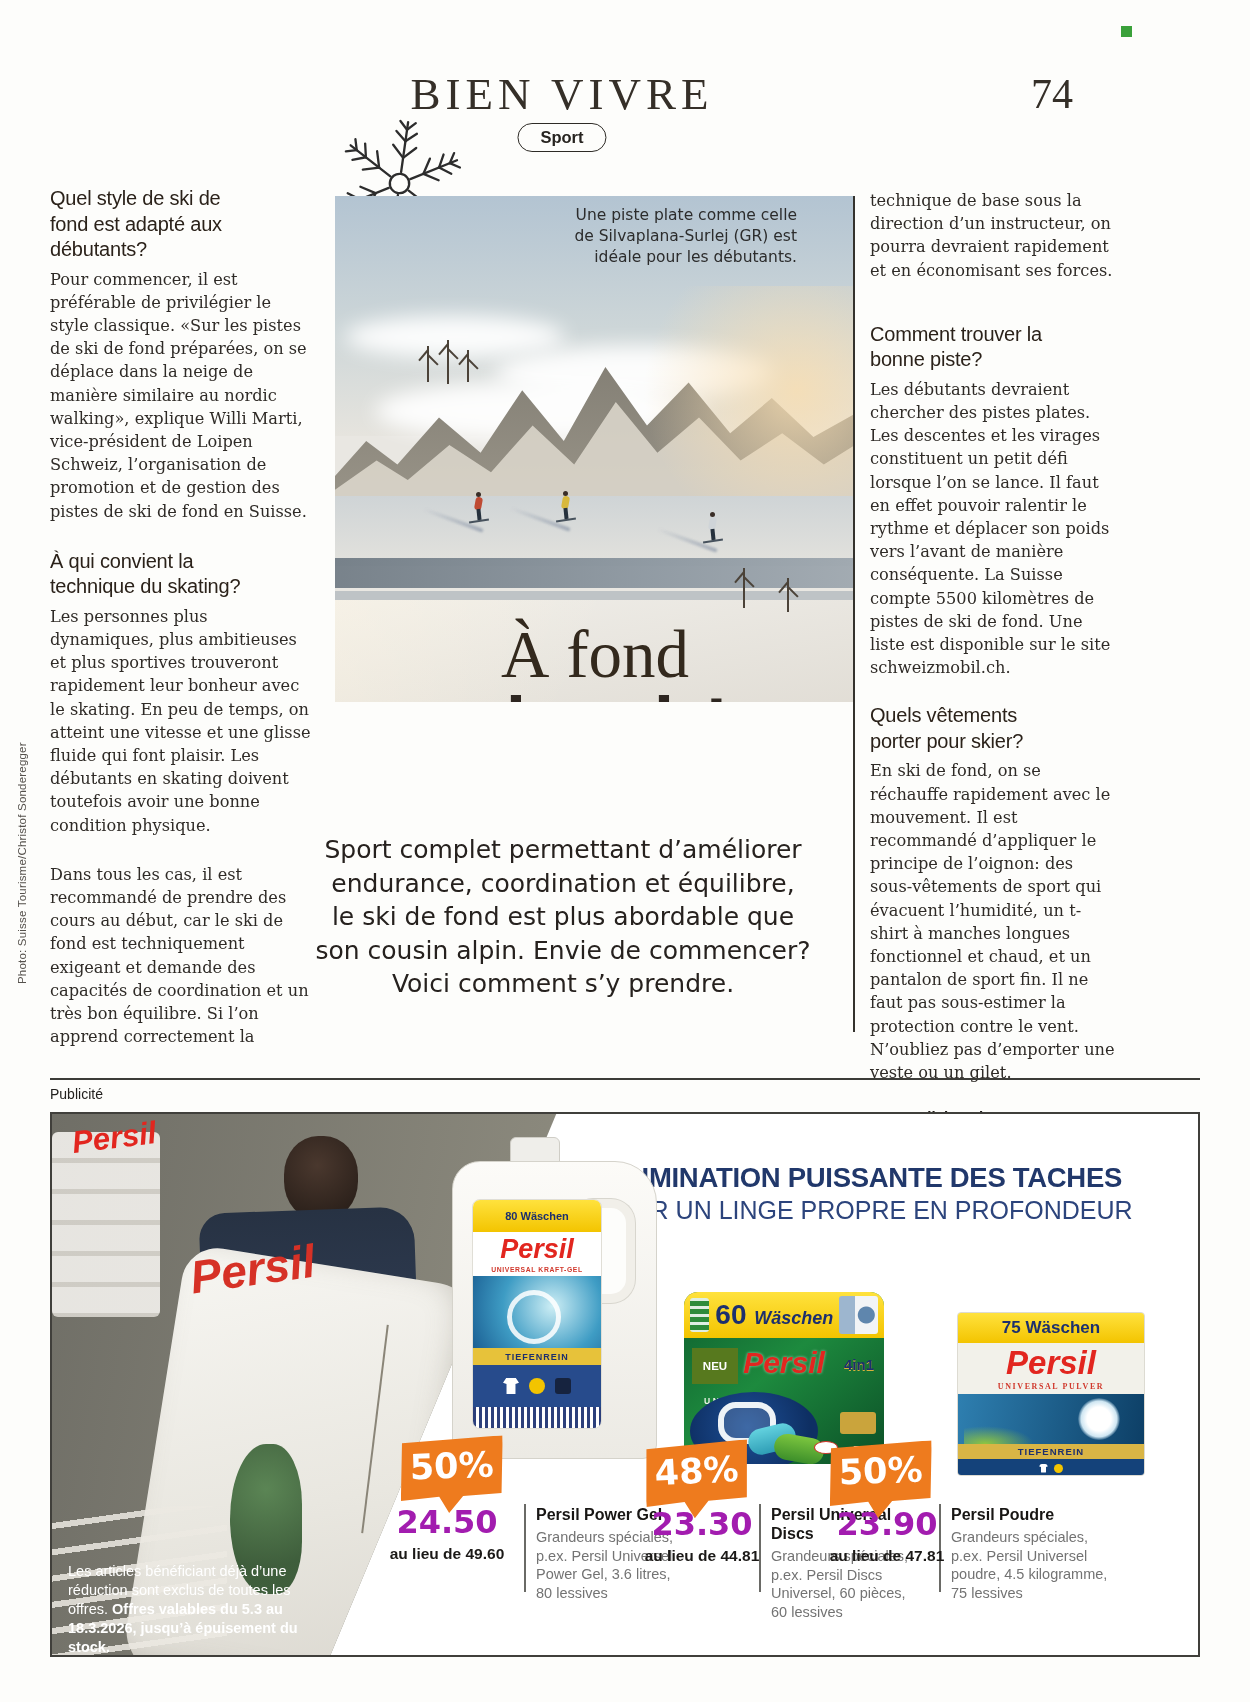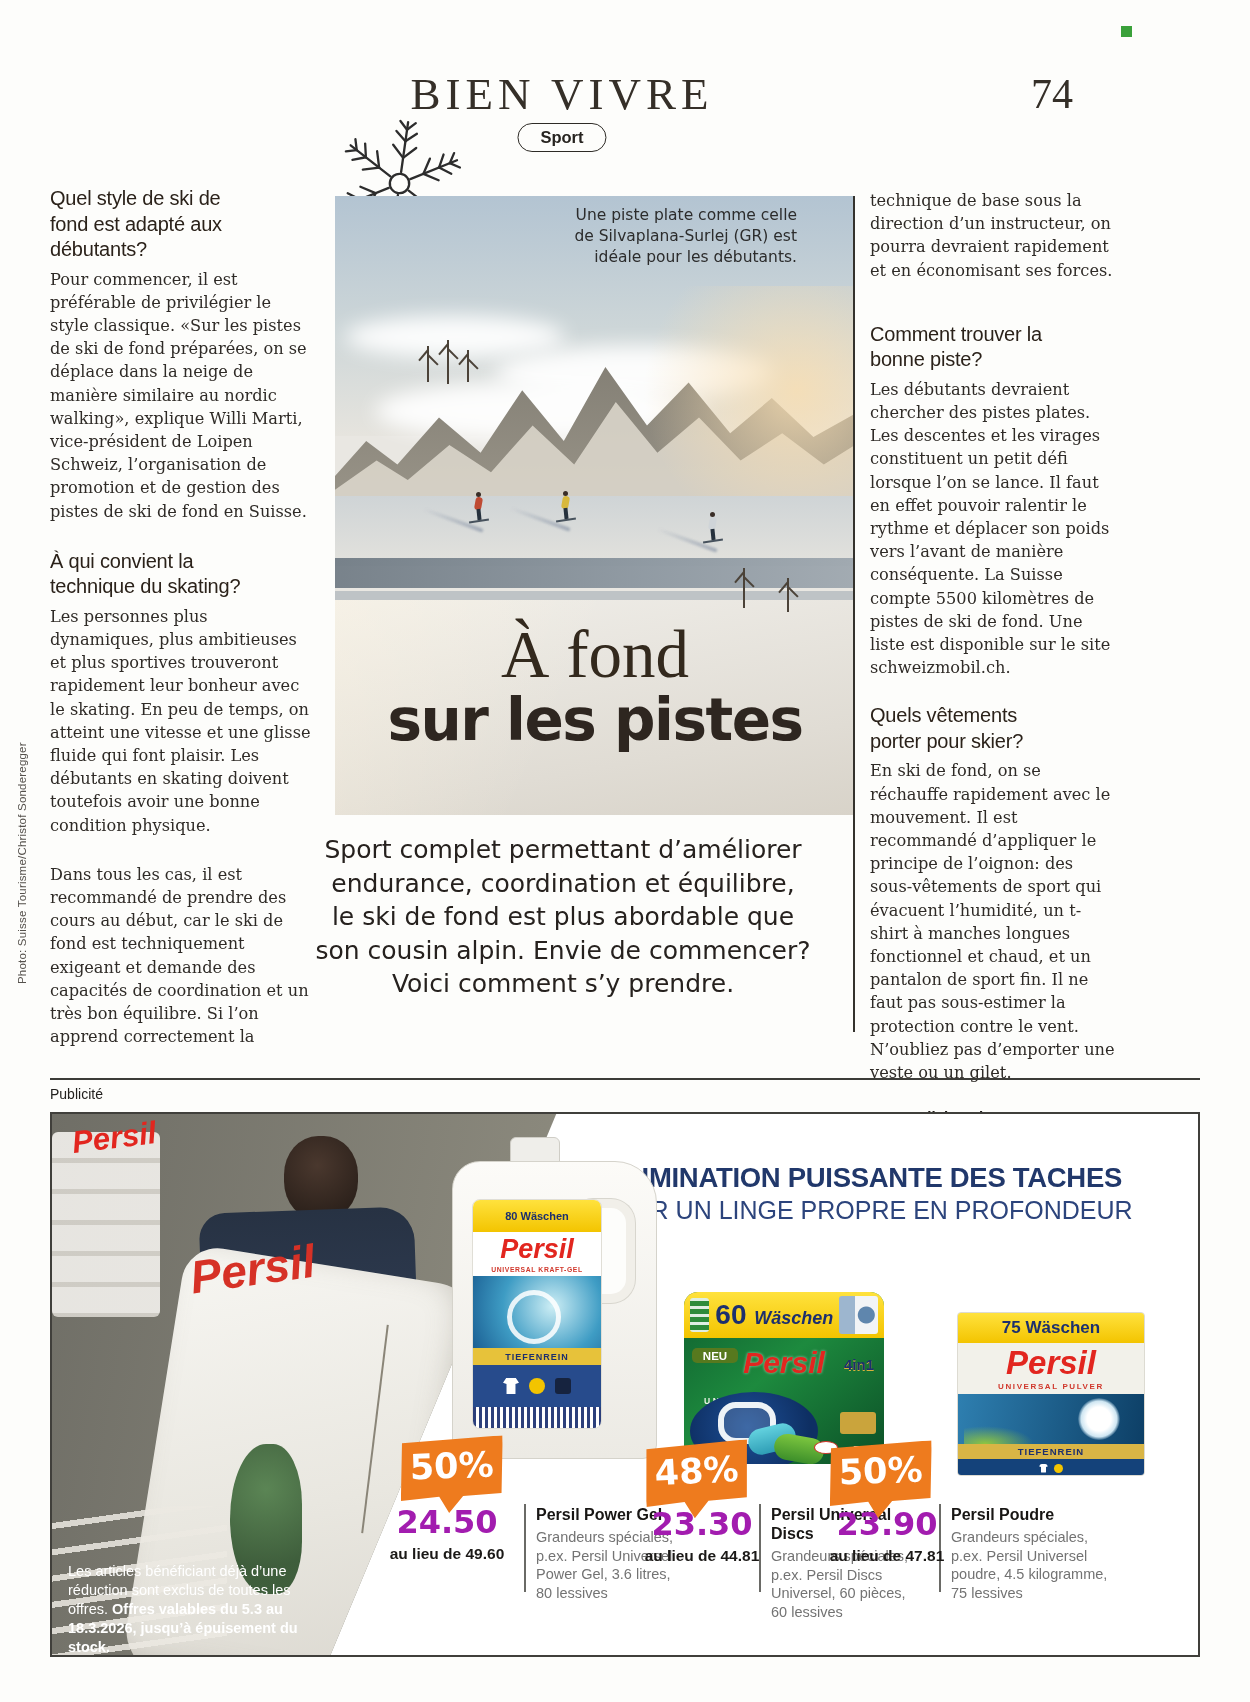--- a/index.html
+++ b/index.html
@@ -24,21 +24,21 @@
   .qa-h{font-weight:normal;font-size:20px;line-height:25.5px;letter-spacing:-0.2px;color:#2b221a;margin:0 0 5px 0;}
   .qa-b{font-family:"DejaVu Serif",serif;font-size:16.2px;line-height:23.2px;color:#2f2b27;margin:0 0 26px 0;
         hyphens:auto;-webkit-hyphens:auto;}
   .rightcol .qa-b{margin-bottom:24px;}
   .byline{font-weight:bold;font-size:15px;color:#1e1b18;margin-top:4px;}
   .credit{left:16px;top:684px;height:300px;writing-mode:vertical-rl;transform:rotate(180deg);
      font-size:11.5px;letter-spacing:.2px;color:#55514c;}
   .colrule{left:853px;top:196px;width:1.5px;height:836px;background:#34322d;}
 
   
-  .photo{left:335px;top:196px;width:520px;height:619px;overflow:hidden;background:#e9e7e2;}
+  .photo{left:335px;top:196px;width:520px;height:506px;overflow:hidden;background:#e9e7e2;}
   .sky{position:absolute;left:0;top:0;right:0;height:240px;background:linear-gradient(#b3c4d2,#cdd6d8 55%,#e6e4de);}
   .cloud{position:absolute;background:rgba(255,255,255,.92);border-radius:50%;filter:blur(10px);}
   .mtn{position:absolute;left:0;top:128px;width:100%;height:195px;}
   .mtn1{background:linear-gradient(#7e7a70,#9b968a);
     clip-path:polygon(0 78%,6% 60%,12% 72%,20% 48%,28% 66%,36% 34%,44% 60%,52% 22%,60% 52%,68% 30%,76% 56%,84% 38%,92% 58%,100% 46%,100% 100%,0 100%);}
   .mtn2{background:#e3ded3;opacity:.8;
     clip-path:polygon(0 85%,8% 70%,14% 80%,22% 62%,30% 76%,38% 52%,46% 72%,54% 40%,62% 66%,70% 48%,78% 70%,86% 56%,94% 72%,100% 62%,100% 100%,0 100%);}
   .glow{position:absolute;left:55%;top:90px;width:45%;height:260px;
     background:radial-gradient(circle at 75% 40%,rgba(248,222,178,.85),rgba(248,222,178,0) 65%);}
   .midslope{position:absolute;left:0;top:300px;width:100%;height:70px;background:linear-gradient(#cfd4d6,#e3e2dd);}
@@ -153,21 +153,21 @@
   
   .bag2{position:absolute;left:632px;top:178px;width:200px;height:172px;border-radius:14px 14px 8px 8px;
      overflow:hidden;background:linear-gradient(140deg,#0f5e2e,#1d8a3e 45%,#0c4f27);z-index:3;}
   .bag2 .yband{height:46px;justify-content:flex-start;gap:6px;padding:0 6px;box-sizing:border-box;}
   .ecochip{width:26px;height:34px;background:#2e8b3a;border-radius:3px;
      background-image:repeating-linear-gradient(rgba(255,255,255,.85) 0 3px,rgba(255,255,255,0) 3px 8px);}
   .w60{font-size:28px;color:#1c2f6e;}
   .w60 small{font-size:18px;font-style:italic;}
   .machinechip{margin-left:auto;width:52px;height:38px;background:#f2f4f6;border-radius:3px;
      background-image:linear-gradient(90deg,#9db6cf 0 40%,rgba(0,0,0,0) 40%),radial-gradient(circle at 70% 50%,#5f86ad 0 8px,rgba(0,0,0,0) 9px);}
-  .neu{position:absolute;left:8px;top:56px;width:46px;height:15px;background:#57791e;border-radius:5px;color:#fff;
+  .neu{position:absolute;left:8px;top:56px;width:46px;height:36px;background:#57791e;border-radius:0;color:#fff;
      font-weight:bold;font-size:11.5px;display:flex;align-items:center;justify-content:center;}
   .bag2 .persil-script{font-size:30px;margin-top:8px;text-shadow:0 0 3px rgba(255,255,255,.6);}
   .fourin1{position:absolute;right:10px;top:64px;font-weight:bold;font-size:15px;color:#1c2f6e;
      text-shadow:0 1px 0 #d8b13a;}
   .universal2{position:absolute;left:20px;top:104px;color:#eaf2e6;font-size:8.5px;letter-spacing:2.5px;font-weight:bold;}
   .discsblob{position:absolute;left:6px;bottom:-6px;width:128px;height:78px;border-radius:50%;
      background:radial-gradient(circle at 45% 45%,#1d4f96,#0e2f63 75%);}
   .capsule{position:absolute;border-radius:18px;}
   .cap-ring{left:28px;bottom:26px;width:46px;height:30px;border:6px solid #eef3f7;background:rgba(255,255,255,.15);}
   .cap-teal{left:58px;bottom:18px;width:48px;height:26px;background:linear-gradient(#63d2df,#2e9db5);transform:rotate(-14deg);}
@@ -176,21 +176,21 @@
   .iconsrow{position:absolute;right:8px;bottom:8px;display:flex;gap:4px;}
   .iconsrow .mini{width:10px;height:10px;}
   .henkel{position:absolute;right:46px;bottom:10px;width:22px;height:11px;border:1.5px solid #d0352a;border-radius:50%;background:#fff;}
 
   
   .box3{position:absolute;left:905px;top:198px;width:186px;height:162px;border-radius:4px;overflow:hidden;
      background:#f2f1ea;border:1px solid #dddbd2;z-index:3;}
   .box3 .yband{height:30px;font-size:12px;gap:4px;}
   .w75{font-size:17px;}
   .box3 .persil-script{font-size:33px;margin-top:1px;}
-  .box3 .variant{font-size:8px;letter-spacing:1.6px;margin-top:0;}
+  .box3 .variant{font-size:8px;letter-spacing:1.6px;margin-top:0;font-family:Liberation Serif, serif;}
   .bluearea{position:relative;height:50px;margin-top:3px;background:linear-gradient(100deg,#2e7fb0,#0d3f66);}
   .bluearea::before{content:"";position:absolute;left:6px;bottom:0;width:70px;height:18px;
      background:radial-gradient(ellipse at 30% 100%,#8fc63f,rgba(143,198,63,0) 70%);}
   .splash{position:absolute;right:24px;top:4px;width:42px;height:42px;border-radius:50%;
      background:radial-gradient(circle,#ffffff 0 40%,#cfe6f2 60%,rgba(255,255,255,0) 72%);}
   .box3 .goldband{height:15px;font-size:9.5px;letter-spacing:1px;background:#d9b545;}
   .box3 .blueband{height:18px;background:#14427a;gap:6px;}
   .box3 .mini{width:9px;height:9px;}
 </style>
 </head>

